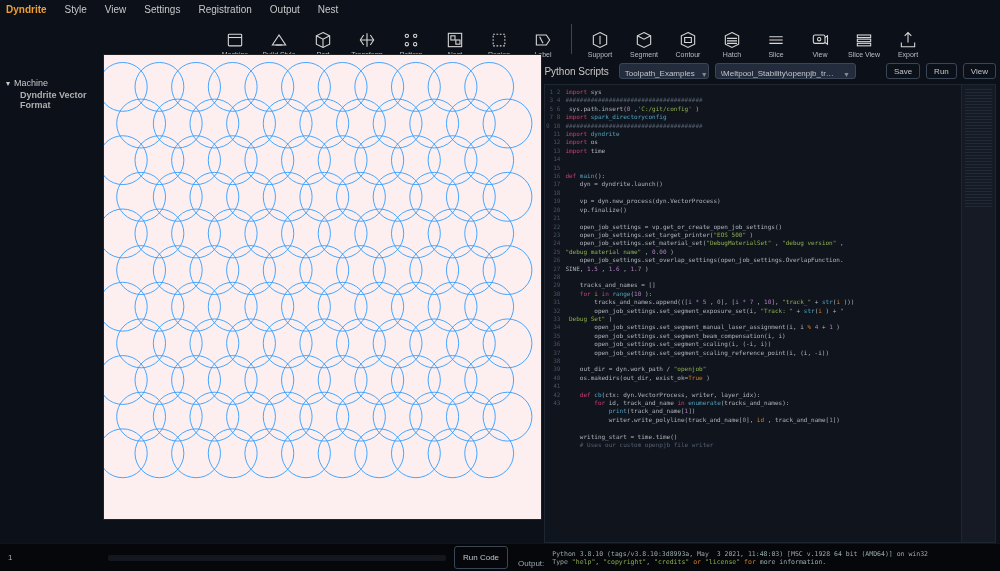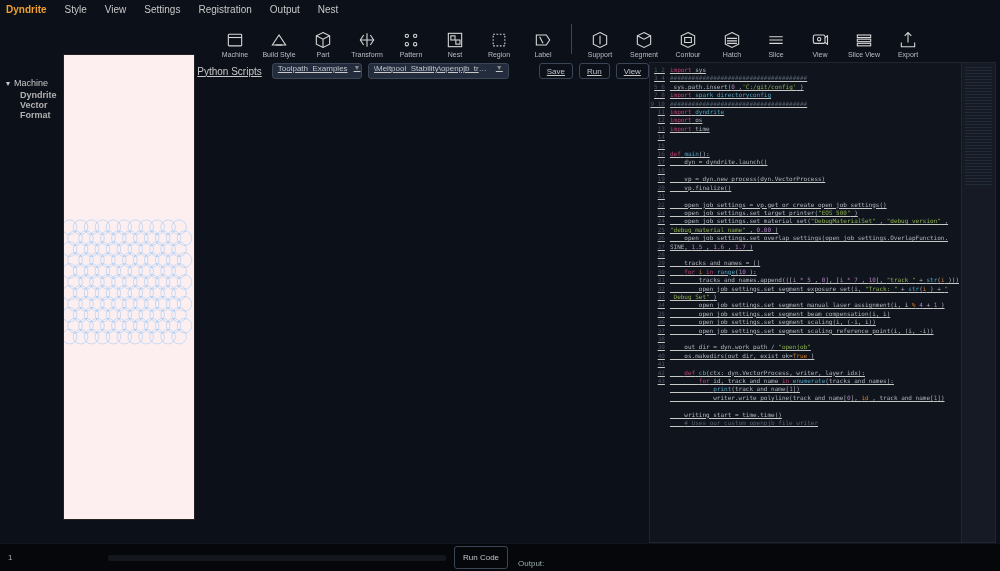--- a/index.html
+++ b/index.html
@@ -34,25 +34,25 @@
   .tool-sep{width:1px;background:var(--btn-border);margin:4px 3px;}
   
   .main{position:absolute;top:60px;bottom:28px;left:0;right:0;display:flex;}
   .side{width:108px;padding:18px 6px;font-size:9px;color:var(--txt);}
   .side .row{display:flex;align-items:center;gap:4px;margin-bottom:2px;}
   .side .chev{font-size:8px;}
   .side .child{padding-left:14px;color:#b0b0b0;font-weight:bold;}
   .viewport{width:466px;height:466px;margin-top:-6px;background:#fdeff0;border:1px solid #222;position:relative;overflow:hidden;}
   .viewport svg{width:100%;height:100%;}
   
-  .right{flex:1;margin-left:2px;margin-right:4px;display:flex;flex-direction:row;text-decoration:underline;}
+  .right{flex:1;margin-left:2px;margin-right:4px;display:flex;flex-direction:column;}
   .rhead{display:flex;align-items:center;gap:6px;height:22px;font-size:10px;}
   .rhead .title{flex:0 0 auto;padding-right:4px;}
   .dd{background:var(--panelx);border:1px solid var(--btn-border);border-radius:3px;height:16px;
-      display:flex;align-items:flex-start;justify-content:space-between;padding:0 5px;font-size:8px;color:#c0c4cc;}
+      display:flex;align-items:flex-end;justify-content:space-between;padding:0 5px;font-size:8px;color:#c0c4cc;}
   .dd .arr{font-size:7px;color:#888;margin-left:6px;}
   .btn{background:transparent;border:1px solid var(--btn-border);border-radius:3px;color:#c0c4cc;
        font-size:8px;height:16px;padding:0 7px;display:flex;align-items:center;text-align:right;}
   .code-wrap{flex:1;display:flex;background:#10141c;border:1px solid #1e2632;margin-top:2px;min-height:0;position:relative;}
   .gutter{width:18px;background:#10141c;color:#4a5260;font-size:6px;text-align:right;padding:3px 3px 0 0;line-height:8.4px;font-family:Consolas,monospace;}
   .code{flex:1;font-family:Consolas,monospace;font-size:6px;line-height:8.4px;padding:3px 2px;color:#aeb4bc;white-space:pre;overflow:hidden;}
   .code .k1{color:var(--kw1);} .code .k2{color:var(--kw2);} .code .s{color:var(--str);}
   .code .n{color:var(--num);} .code .f{color:var(--fn);} .code .c{color:var(--cm);}
   .mini{width:34px;background:#151a24;border-left:1px solid #1e2632;position:relative;}
   .mini-inner{position:absolute;top:4px;left:3px;right:3px;height:120px;
@@ -453,13 +453,15 @@
         </div>
     </div>
   </div>
 </div>
 
 <div class="footer" data-name="footer">
   <div class="page" data-name="page-indicator">1</div>
   <div class="bar" data-name="progress-track"></div>
   <div class="run" data-name="run-code-button"><span>Run Code</span></div>
   <div class="outlbl" data-name="output-label">Output:</div>
+  <div class="console" id="console" data-name="console">Python 3.8.10 (tags/v3.8.10:3d8993a, May  3 2021, 11:48:03) [MSC v.1928 64 bit (AMD64)] on win32
+Type <span class="s">"help"</span>, <span class="s">"copyright"</span>, <span class="s">"credits"</span><span class="k2"> or </span><span class="s">"license"</span><span class="k2"> for </span>more information.</div>
 </div>
 
 </body></html>

